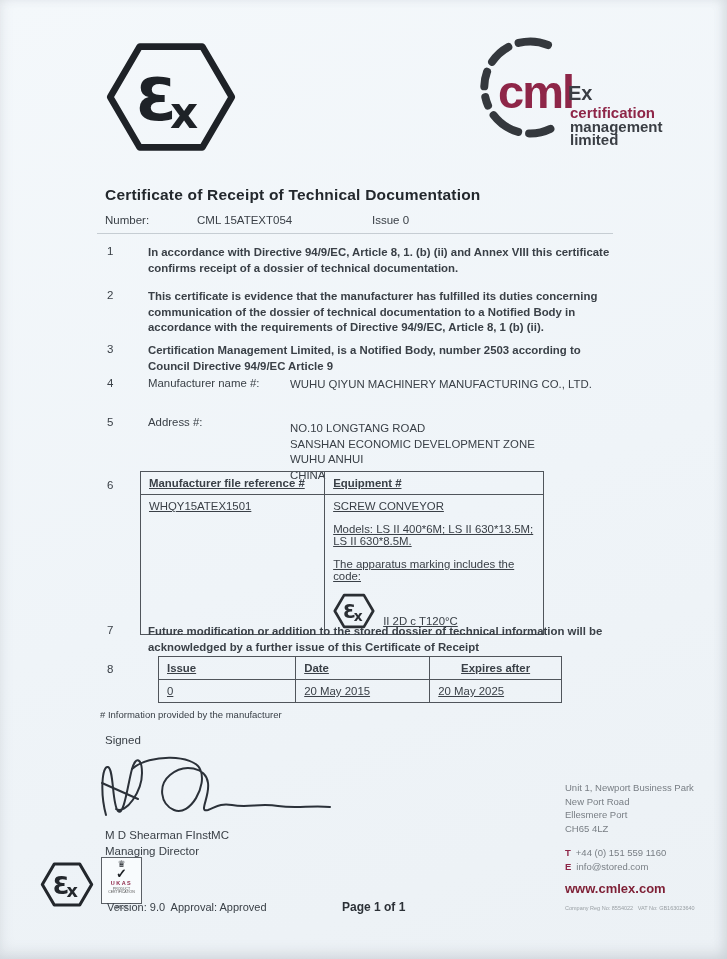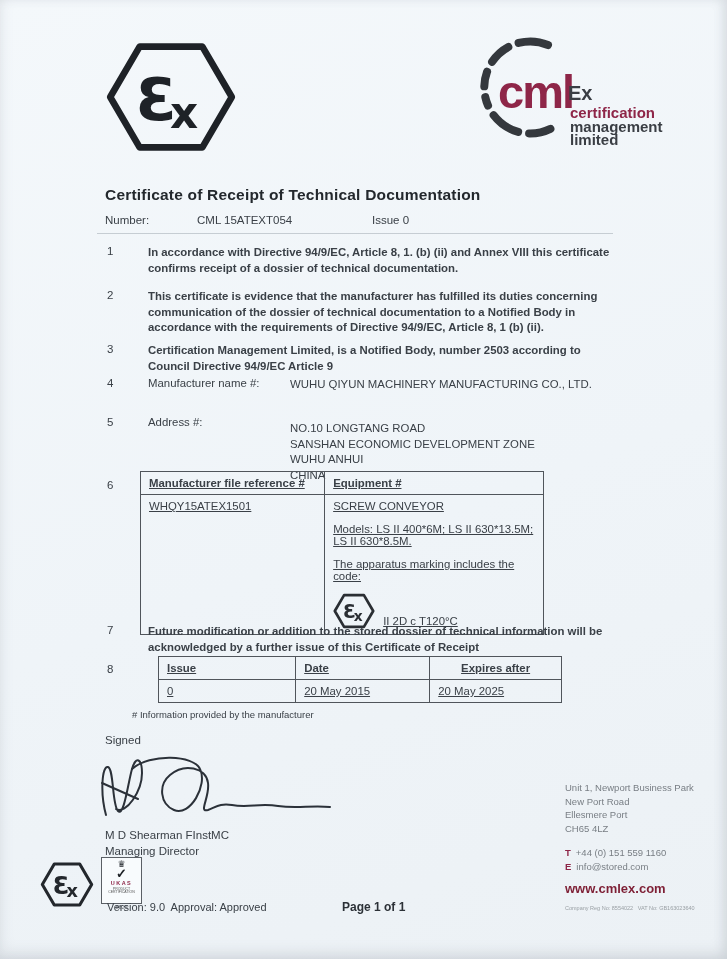--- a/index.html
+++ b/index.html
@@ -148,21 +148,21 @@
       <th style="width:134px;text-align:center;">Expires after</th>
     </tr>
     <tr>
       <td>0</td>
       <td>20 May 2015</td>
       <td>20 May 2025</td>
     </tr>
   </tbody>
     </table>
 
-  <div class="abs footnote" style="left:100px;top:709px;margin-left:32px;"># Information provided by the manufacturer</div>
+  <div class="abs footnote" style="left:100px;top:709px;"># Information provided by the manufacturer</div>
 
   <div class="abs sig-label" style="left:105px;top:734px;">Signed</div>
   <svg class="abs" style="left:98px;top:753px;" width="240" height="75" viewBox="0 0 240 75">
     <g fill="none" stroke="#2b3publ publ"></g>
     <g fill="none" stroke="#2b3139" stroke-width="2" stroke-linecap="round">
       <path d="M8,62 C2,40 4,12 10,14 C16,16 14,52 20,58 C26,64 30,30 34,16 C38,2 44,6 44,20 C44,38 28,62 18,56"></path>
       <path d="M4,30 L40,46"></path>
       <path d="M34,16 C52,0 96,2 102,16 C110,32 92,64 76,57 C62,51 60,32 72,22 C86,10 108,14 110,30 C112,44 100,60 110,57 C118,54 122,50 134,52 C150,55 162,50 180,53 C200,56 212,52 232,54"></path>
     </g>
   </svg>

